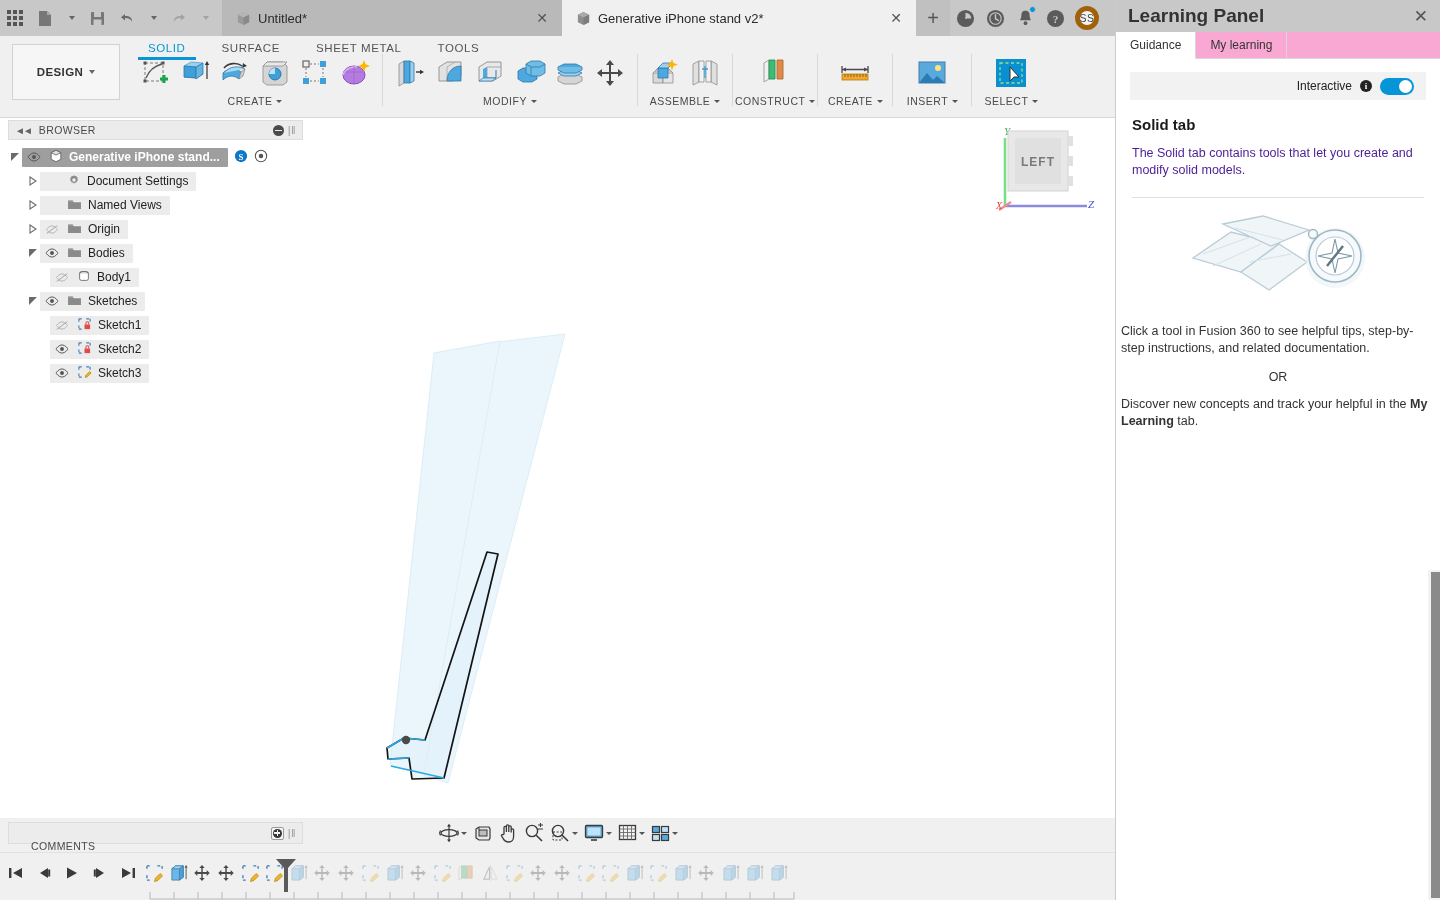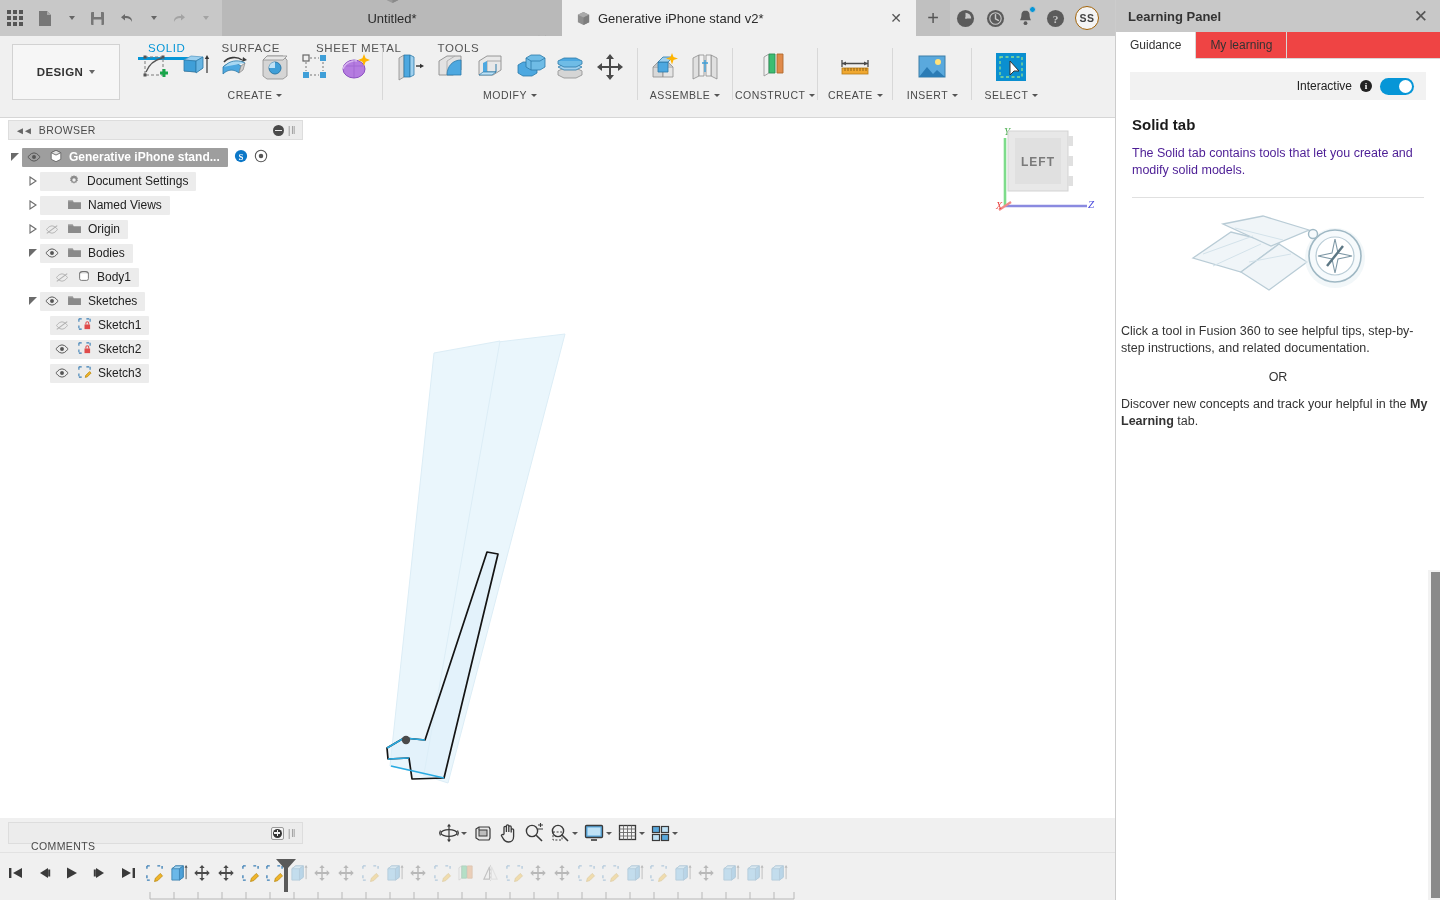--- a/index.html
+++ b/index.html
@@ -31,43 +31,43 @@
     padding:0 14px; position:relative; font-size:13px; color:#2b2b2b; gap:7px;
     min-width:210px;
   }
   .doc-tab.inactive{background:#b9b9b9;}
   .doc-tab.active{background:#f0f0f0;}
   .doc-tab .x{ margin-left:auto; padding-left:22px; color:#555; font-size:14px; line-height:1;}
   .cube-glyph{display:inline-block;width:15px;height:15px;position:relative;flex:0 0 auto;}
   .plus-tab{width:34px;height:36px;display:flex;align-items:center;justify-content:center;background:#c0c0c0;font-size:20px;color:#555;font-weight:300;}
   .tb-right{margin-left:0;display:flex;align-items:center;height:36px;}
   .avatar{
-    width:24px;height:24px;border-radius:50%;background:#f4f4f4;border:1px solid #a16207;
-    display:flex;align-items:center;justify-content:center;font-size:10.5px;color:#444;letter-spacing:.5px;font-weight:bold;
+    width:24px;height:24px;border-radius:50%;background:#f4f4f4;border:5px solid #a16207;
+    display:flex;align-items:center;justify-content:center;font-size:10.5px;color:#444;letter-spacing:.5px;
   }
   .badge-dot{position:absolute;width:7px;height:7px;border-radius:50%;background:#0696d7;right:-1px;top:-1px;border:1px solid #c8c8c8;}
 
   
   .ribbon{
     position:absolute;left:0;top:36px;width:1115px;height:82px;background:#f0f0f0;
     border-bottom:1px solid #d6d6d6;
   }
   .designbox{
     position:absolute;left:12px;top:8px;width:108px;height:56px;border:1px solid #d2d2d2;
     background:#f6f6f6;display:flex;align-items:center;justify-content:center;gap:5px;
     font-size:11.5px;letter-spacing:.4px;color:#333;font-weight:bold;
   }
   .rib-tabs{position:absolute;left:130px;top:0;height:24px;display:flex;align-items:center;gap:0;}
   .rib-tab{
     padding:0 18px;height:24px;display:flex;align-items:center;font-size:11.5px;
     letter-spacing:.6px;color:#555;position:relative;
   }
   .rib-tab.active{color:#0696d7;}
   .rib-tab.active::after{content:"";position:absolute;left:8px;right:8px;bottom:0;height:3px;background:#0696d7;}
-  .rib-body{position:absolute;left:130px;top:10px;right:0;height:58px;display:flex;align-items:center;}
+  .rib-body{position:absolute;left:130px;top:16px;right:0;height:58px;display:flex;align-items:center;}
   .rgroup{display:flex;flex-direction:column;align-items:center;height:58px;position:relative;}
   .rgroup-icons{display:flex;align-items:center;height:42px;gap:2px;padding:0 6px;}
   .rgroup-label{font-size:10.5px;letter-spacing:.5px;color:#4a4a4a;display:flex;align-items:center;gap:4px;height:14px;}
   .rsep{width:1px;height:52px;background:#d8d8d8;align-self:flex-start;margin:2px 2px 0;}
   .ricon{width:38px;height:38px;display:flex;align-items:center;justify-content:center;position:relative;}
   .ricon svg{display:block;}
 
   
   .browser{
     position:absolute;left:8px;top:120px;width:295px;
@@ -129,23 +129,23 @@
   .tl-item{width:24px;height:26px;display:flex;align-items:center;justify-content:center;position:relative;}
   .tl-item.dim{opacity:.33;}
   .gear{position:absolute;right:32px;top:14px;}
 
   
   .lp{
     position:absolute;left:1115px;top:0;width:325px;height:900px;background:#fff;
     border-left:1px solid #ccc;
   }
   .lp-head{height:32px;background:#c8c8c8;display:flex;align-items:center;padding:0 12px;}
-  .lp-title{font-size:13px;font-weight:bold;color:#333;}
+  .lp-title{font-size:19px;font-weight:bold;color:#333;}
   .lp-close{margin-left:auto;font-size:17px;color:#555;line-height:1;font-weight:300;}
-  .lp-tabs{height:27px;background:#ef4444;display:flex;align-items:stretch;border-bottom:1px solid #d8d8d8;}
+  .lp-tabs{height:27px;background:#f9a8d4;display:flex;align-items:stretch;border-bottom:1px solid #d8d8d8;}
   .lp-tab{padding:0 14px;display:flex;align-items:center;font-size:12px;color:#333;border-right:1px solid #d8d8d8;}
   .lp-tab.active{background:#fff;border-bottom:1px solid #fff;margin-bottom:-1px;}
   .lp-interactive{
     margin:13px 14px 0;height:28px;background:#f2f2f2;display:flex;align-items:center;
     justify-content:flex-end;gap:8px;padding:0 12px;font-size:12px;color:#222;
   }
   .info-dot{width:12px;height:12px;border-radius:50%;background:#222;color:#fff;font-size:9px;
     display:inline-flex;align-items:center;justify-content:center;font-weight:bold;font-family:"Liberation Serif",serif;}
   .toggle{width:34px;height:17px;border-radius:9px;background:#0696d7;position:relative;}
   .toggle::after{content:"";position:absolute;right:2px;top:2px;width:13px;height:13px;border-radius:50%;background:#fff;}
@@ -203,21 +203,21 @@
       </div>
     <div class="tb-icon">
       <svg width="16" height="14" viewBox="0 0 16 14">
           <path d="M10 3l4 3.3-4 3.3V7c-4 0-6 1.4-7 4-.2-4.3 2-6 7-6z" fill="#a3a3a3"></path>
         </svg>
     </div>
     <div class="tb-icon narrow">
         <span class="caret" style="border-top-color:#a3a3a3"></span>
       </div>
 
-    <div class="doc-tab inactive" style="margin-left:6px;width:340px;flex-direction:column;">
+    <div class="doc-tab inactive" style="margin-left:6px;width:340px;">
       <span class="cube-glyph">
         <svg width="15" height="15" viewBox="0 0 16 16">
             <path d="M8 1l6 3v8l-6 3-6-3V4z" fill="#9a9a9a"></path>
             <path d="M8 1l6 3-6 3-6-3z" fill="#b5b5b5"></path>
             <path d="M8 7v8l6-3V4z" fill="#8a8a8a"></path>
           </svg>
       </span>
       <span>Untitled*</span>
       <span class="x">✕</span>
     </div>

